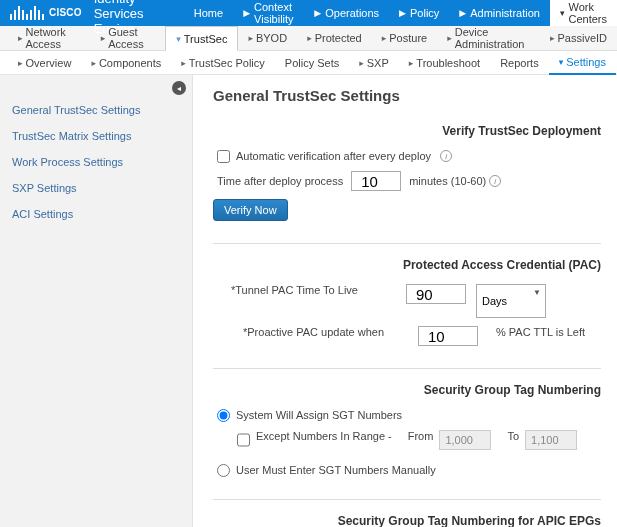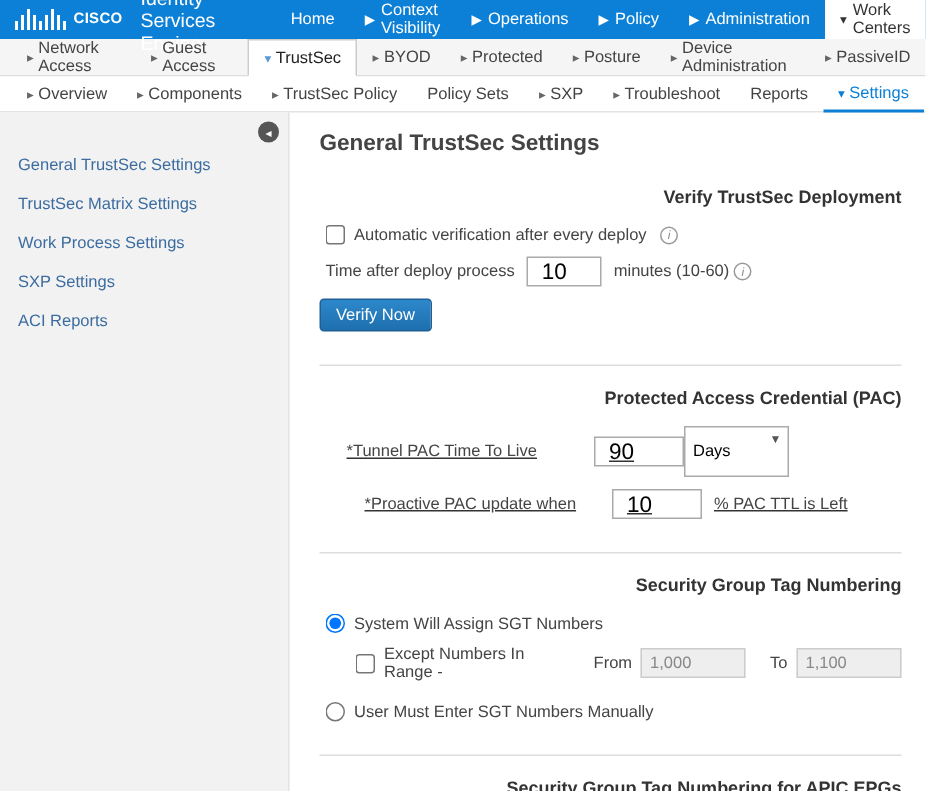--- a/index.html
+++ b/index.html
@@ -45,26 +45,26 @@
   .txt { border:1px solid #aaa; height:20px; padding: 0 9px; font-size:15px;}
   .txt.w50 { width:50px;}
   .txt.w60 { width:60px;}
   .sel { border:1px solid #aaa; height:34px; font-size:11px; background:#fff; padding:0 16px 0 5px; position:relative;}
   .sel-wrap { position:relative; display:inline-block;}
   .sel-wrap::after { content:"▼"; position:absolute; right:5px; top:4px; font-size:8px; color:#555; pointer-events:none;}
   
   .btn-primary { background: linear-gradient(#2d88cb,#1e6fad); color:#fff; border:1px solid #1e5f98; border-radius:3px; padding:4px 10px; font-size:11px; cursor:pointer;}
   
   .grey-input { background:#eee; border:1px solid #ccc; color:#888; height:20px; padding:0 5px; font-size:11px;}
-  .grey-input.w70{width:70px;}
-  
-  .radio-row, .check-row { display:flex; align-items:center; gap:6px; margin: 8px 0 8px 4px; font-size:11px; color:#444;}
+  .grey-input.w70{width:52px;}
+  
+  .radio-row, .check-row { display:flex; gap:6px; margin: 8px 0 8px 4px; font-size:11px; color:#444;}
   .sub-indent { margin-left: 24px;}
   
-  .field-pair { display:flex; align-items:center; margin: 8px 0; text-decoration: underline;}
+  .field-pair { display:flex; gap: 10px; margin: 8px 0;}
   .field-label { min-width: 165px; color:#444; font-size:11px;}
   .after-text { margin-left:8px; color:#444; font-size:11px;}
   
   hr.sep { border:none; border-top:1px solid #ddd; margin: 22px 0 14px 0;}
   
   input[type=checkbox], input[type=radio] { margin:0;}
 </style>
 </head>
 <body>
 
@@ -184,21 +184,21 @@
   <div class="sidebar">
     <div class="sidebar-toggle">
       <div class="sidebar-toggle-btn">
         <span>◂</span>
       </div>
     </div>
     <div class="side-item">General TrustSec Settings</div>
     <div class="side-item">TrustSec Matrix Settings</div>
     <div class="side-item">Work Process Settings</div>
     <div class="side-item">SXP Settings</div>
-    <div class="side-item">ACI Reports</div>
+    <div class="side-item">ACI Settings</div>
   </div>
 
   <div class="content">
     <h1 class="page-title">General TrustSec Settings</h1>
 
     <div class="section-title">Verify TrustSec Deployment</div>
     <div class="check-row">
       <input type="checkbox" style="">
       <span>Automatic verification after every deploy</span>
       <span class="info-icon">i</span>

